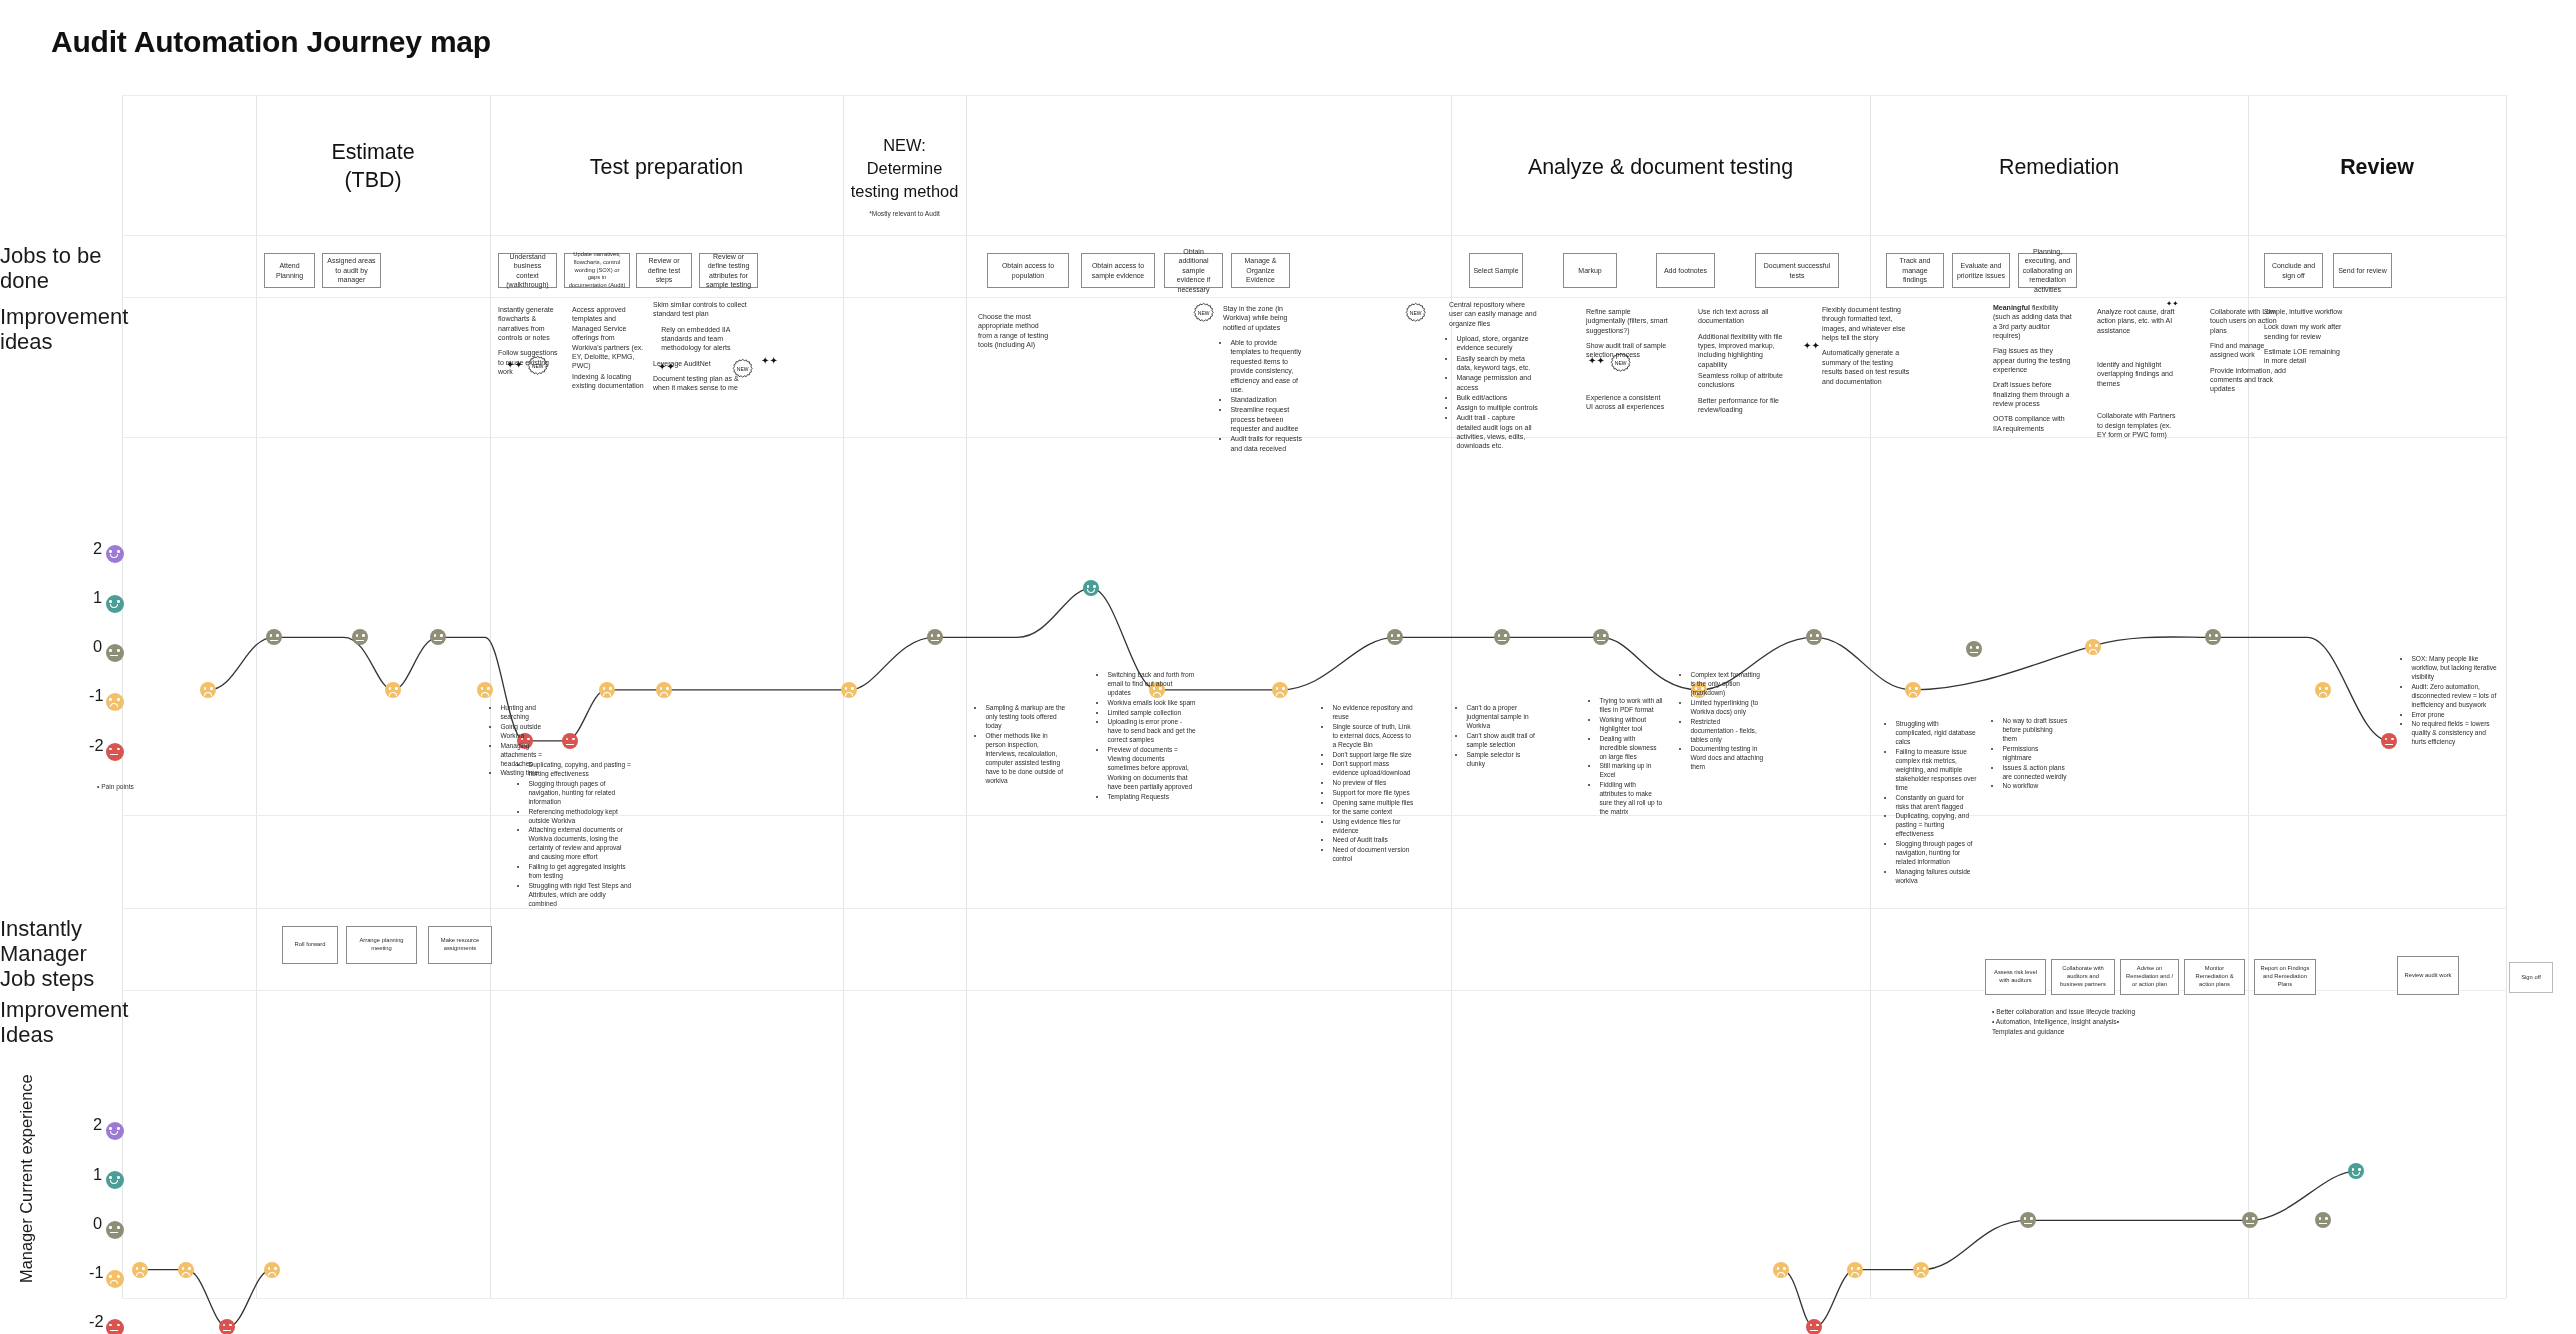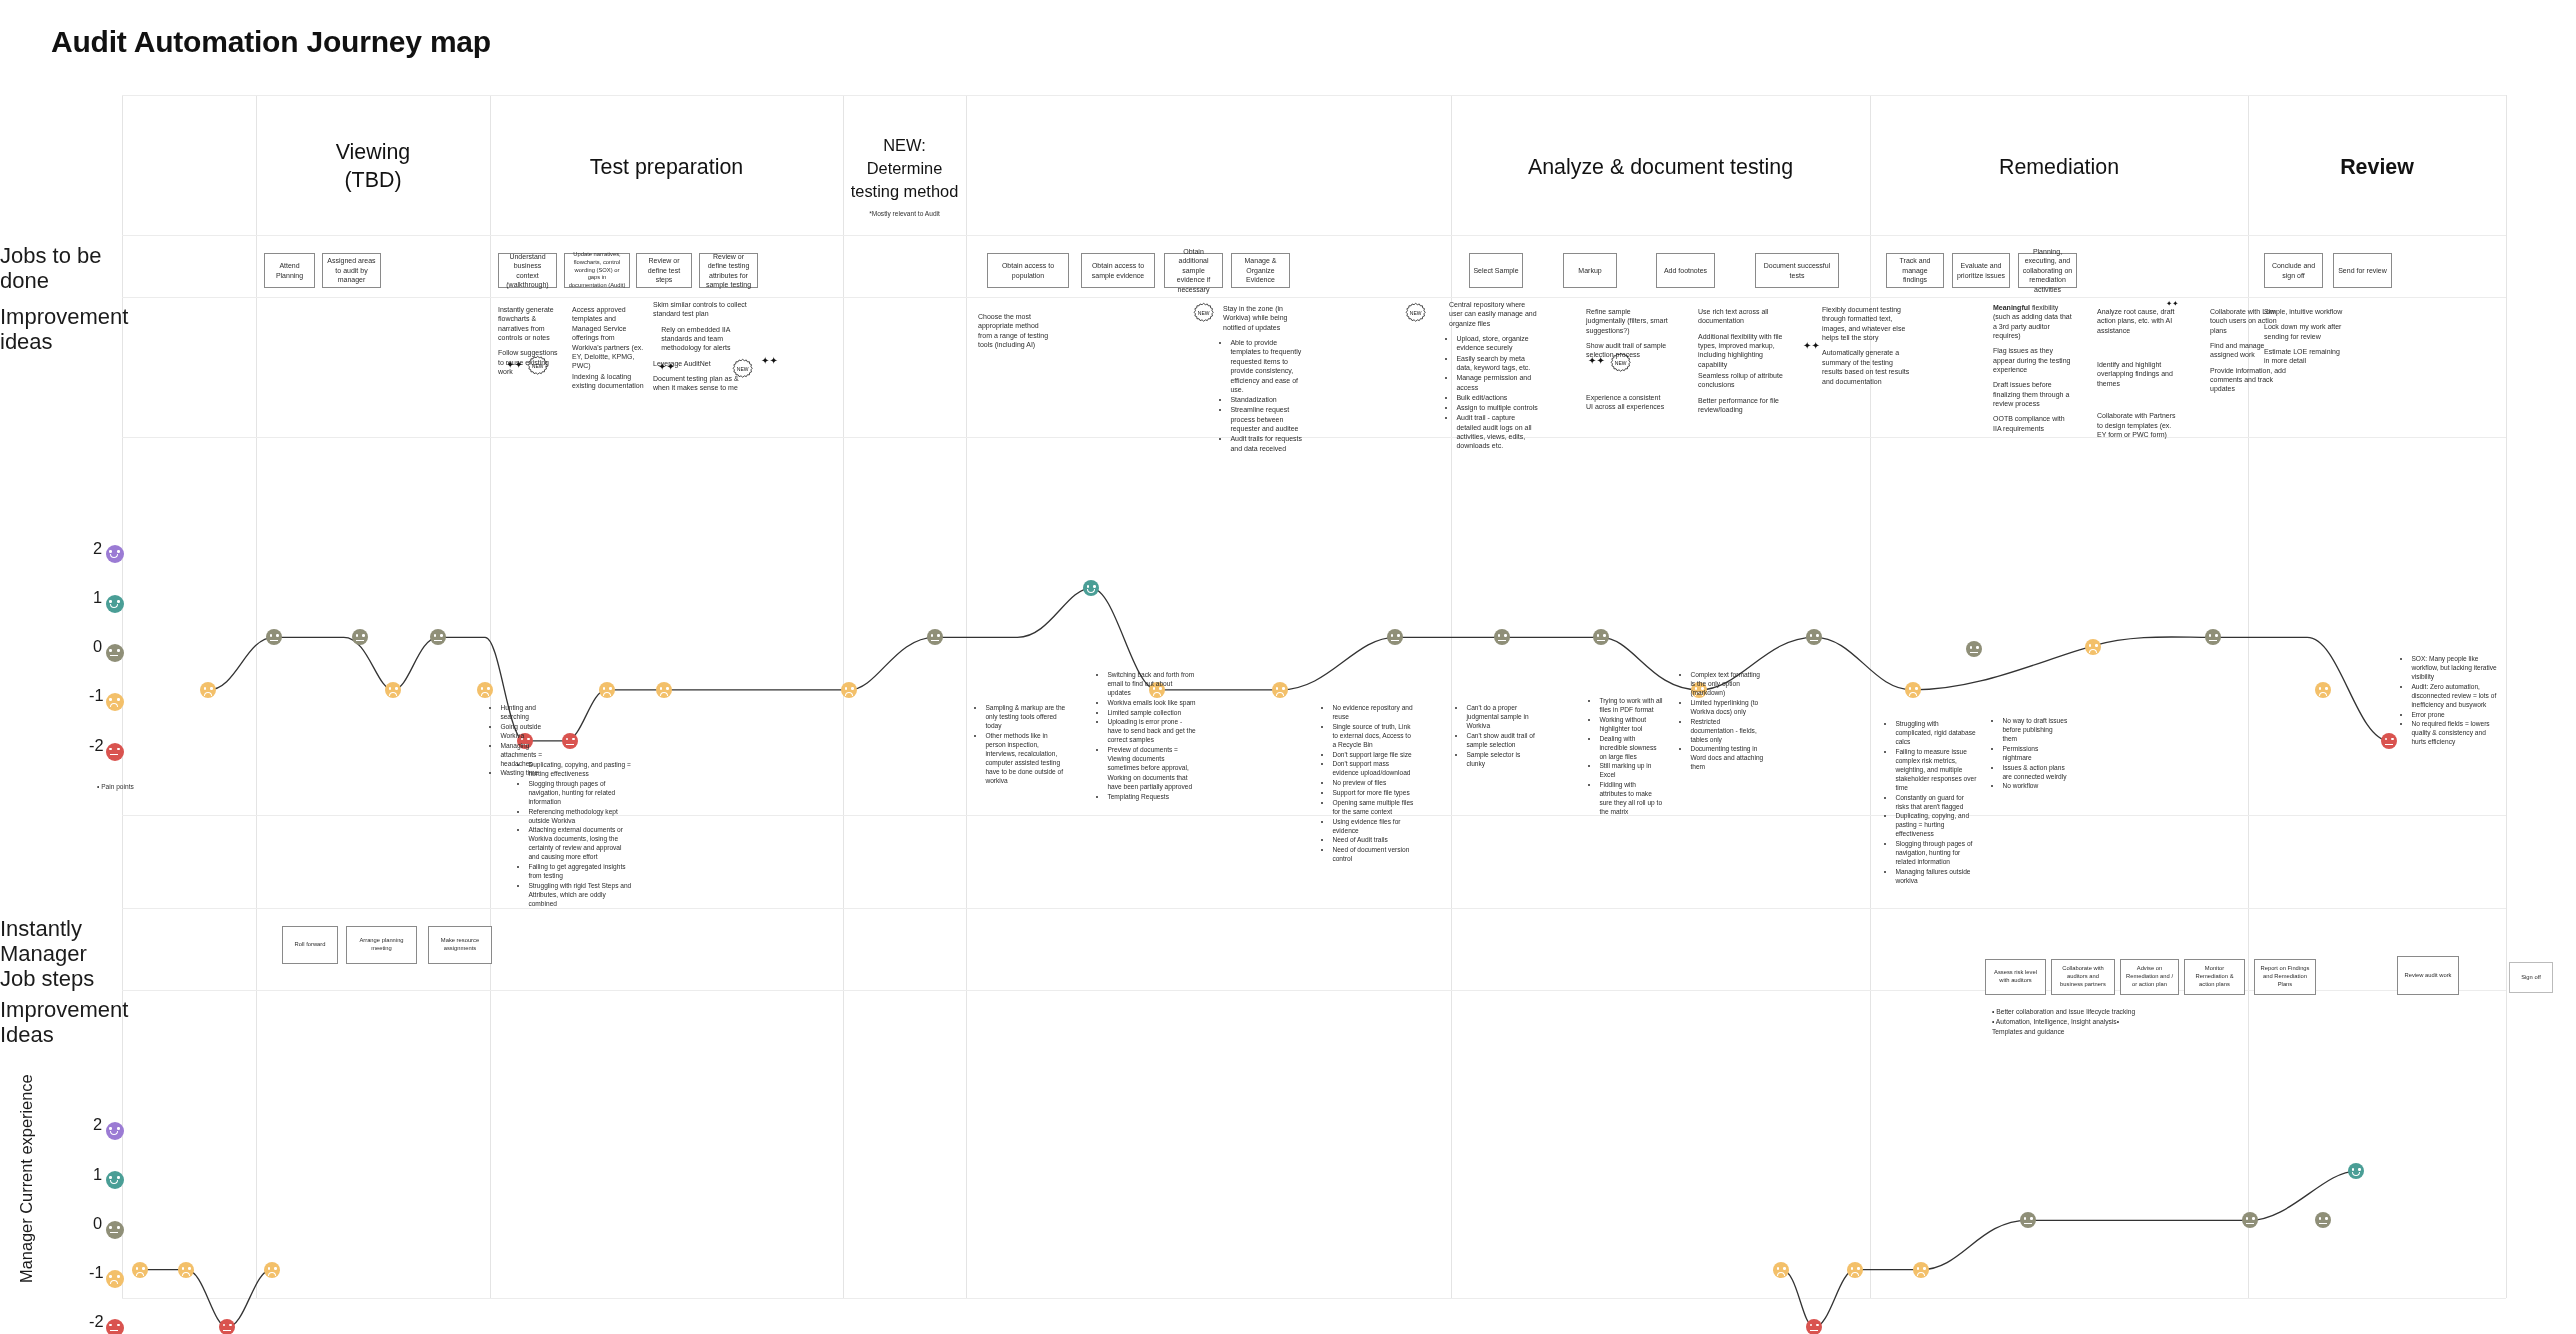--- a/index.html
+++ b/index.html
@@ -119,21 +119,21 @@
   <div class="hline" style="top:0"></div>
   <div class="hline" style="top:140px"></div>
   <div class="hline" style="top:202px"></div>
   <div class="hline" style="top:342px"></div>
   <div class="hline" style="top:720px"></div>
   <div class="hline" style="top:813px"></div>
   <div class="hline" style="top:895px"></div>
   <div class="hline" style="top:1203px"></div>
 
   <div class="phase-title" style="left:134px; top:43px; width:234px;">
-    <span>Viewing</span><br><span>(TBD)</span>
+    <span>Estimate</span><br><span>(TBD)</span>
   </div>
   <div class="phase-title" style="left:368px; top:58px; width:353px;">
     <span>Test preparation</span>
   </div>
   <div class="phase-title small" style="left:844px; top:39px; width:123px; margin-left:-123px;">
     <span>NEW:</span><br><span>Determine</span><br><span>testing method</span>
     <span class="phase-note">*Mostly relevant to Audit</span>
   </div>
   <div class="phase-title" style="left:1329px; top:58px; width:419px;">
     <span>Analyze &amp; document testing</span>

